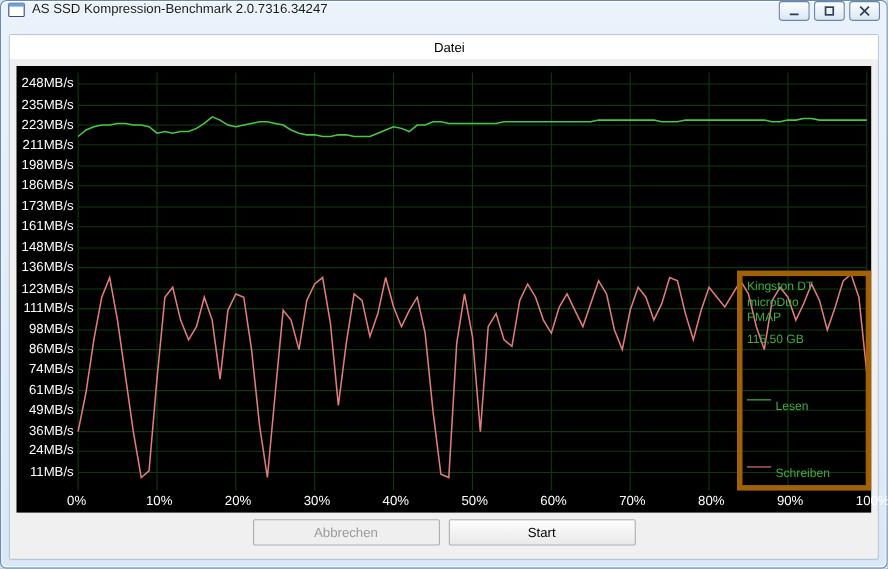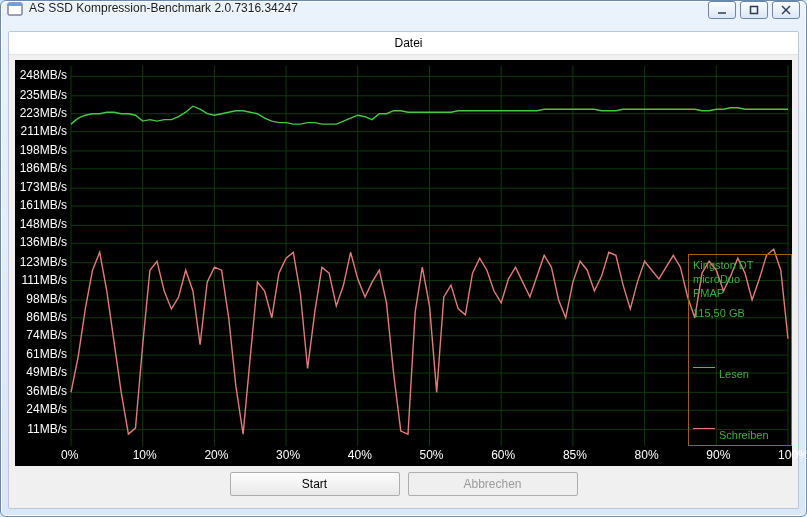--- a/index.html
+++ b/index.html
@@ -19,21 +19,21 @@
   .menu-item{display:inline-block;padding:0 6px;cursor:default;}
   .chart-wrap{position:absolute;left:6px;right:6px;top:28px;bottom:42px;background:#000;}
   .btn-row{position:absolute;left:0;right:0;bottom:8px;height:28px;display:flex;justify-content:center;gap:8px;}
   .btn{width:170px;height:24px;border:1px solid #adadad;border-radius:2px;
     background:linear-gradient(#fdfdfd,#e9e9e9);font-family:inherit;font-size:12px;cursor:default;}
   .btn[disabled]{color:#9a9a9a;background:#efefef;}
   .watermark{position:absolute;right:10px;bottom:2px;color:#1a8c3c;
     font-family:"Courier New",monospace;font-size:16px;font-weight:bold;
     text-shadow:1px 1px 0 #000, -1px -1px 0 #000, 1px -1px 0 #000, -1px 1px 0 #000;letter-spacing:0.5px;}
   .y-label,.x-label{position:absolute;color:#fff;font-size:12px;white-space:nowrap;}
-  .legend-box{position:absolute;right:0;bottom:20px;width:104px;border:1px solid #a16207;
+  .legend-box{position:absolute;right:0;bottom:20px;width:122px;border:5px solid #a16207;
     color:#3fae3f;font-size:11px;line-height:14px;padding:3px 4px;box-sizing:border-box;background:rgba(0,0,0,0);}
   .legend-line{display:flex;align-items:flex-start;gap:4px;margin-top:47px;}
   .legend-swatch{width:22px;height:0;border-top:1px solid;}
 </style>
 </head>
 <body>
 
 <div class="window">
 
   <div class="titlebar">
@@ -127,39 +127,39 @@
         <div class="y-label" style="right: 725px; top: 45.6863px;">223MB/s</div>
         <div class="y-label" style="right: 725px; top: 27.8039px;">235MB/s</div>
         <div class="y-label" style="right: 725px; top: 8.43137px;">248MB/s</div>
         <div class="x-label" style="left: 46px; top: 388px;">0%</div>
         <div class="x-label" style="left: 117.7px; top: 388px;">10%</div>
         <div class="x-label" style="left: 189.4px; top: 388px;">20%</div>
         <div class="x-label" style="left: 261.1px; top: 388px;">30%</div>
         <div class="x-label" style="left: 332.8px; top: 388px;">40%</div>
         <div class="x-label" style="left: 404.5px; top: 388px;">50%</div>
         <div class="x-label" style="left: 476.2px; top: 388px;">60%</div>
-        <div class="x-label" style="left: 547.9px; top: 388px;">85%</div>
+        <div class="x-label" style="left: 547.9px; top: 388px;">70%</div>
         <div class="x-label" style="left: 619.6px; top: 388px;">80%</div>
         <div class="x-label" style="left: 691.3px; top: 388px;">90%</div>
         <div class="x-label" style="left: 763px; top: 388px;">100%</div>
         <div class="legend-box">
           <div>Kingston DT microDuo</div>
           <div>PMAP</div>
           <div style="height:6px"></div>
           <div>115,50 GB</div>
           <div class="legend-line">
             <span class="legend-swatch" style="border-color:#47c847"></span>
             <span>Lesen</span>
           </div>
           <div class="legend-line">
             <span class="legend-swatch" style="border-color:#e27c7c"></span>
             <span>Schreiben</span>
           </div>
         </div>
       </div>
 
     <div class="btn-row">
+      <button class="btn" disabled="">Abbrechen</button>
       <button class="btn">Start</button>
-      <button class="btn" disabled="">Abbrechen</button>
     </div>
   </div>
 
 </div>
 
 </body></html>

